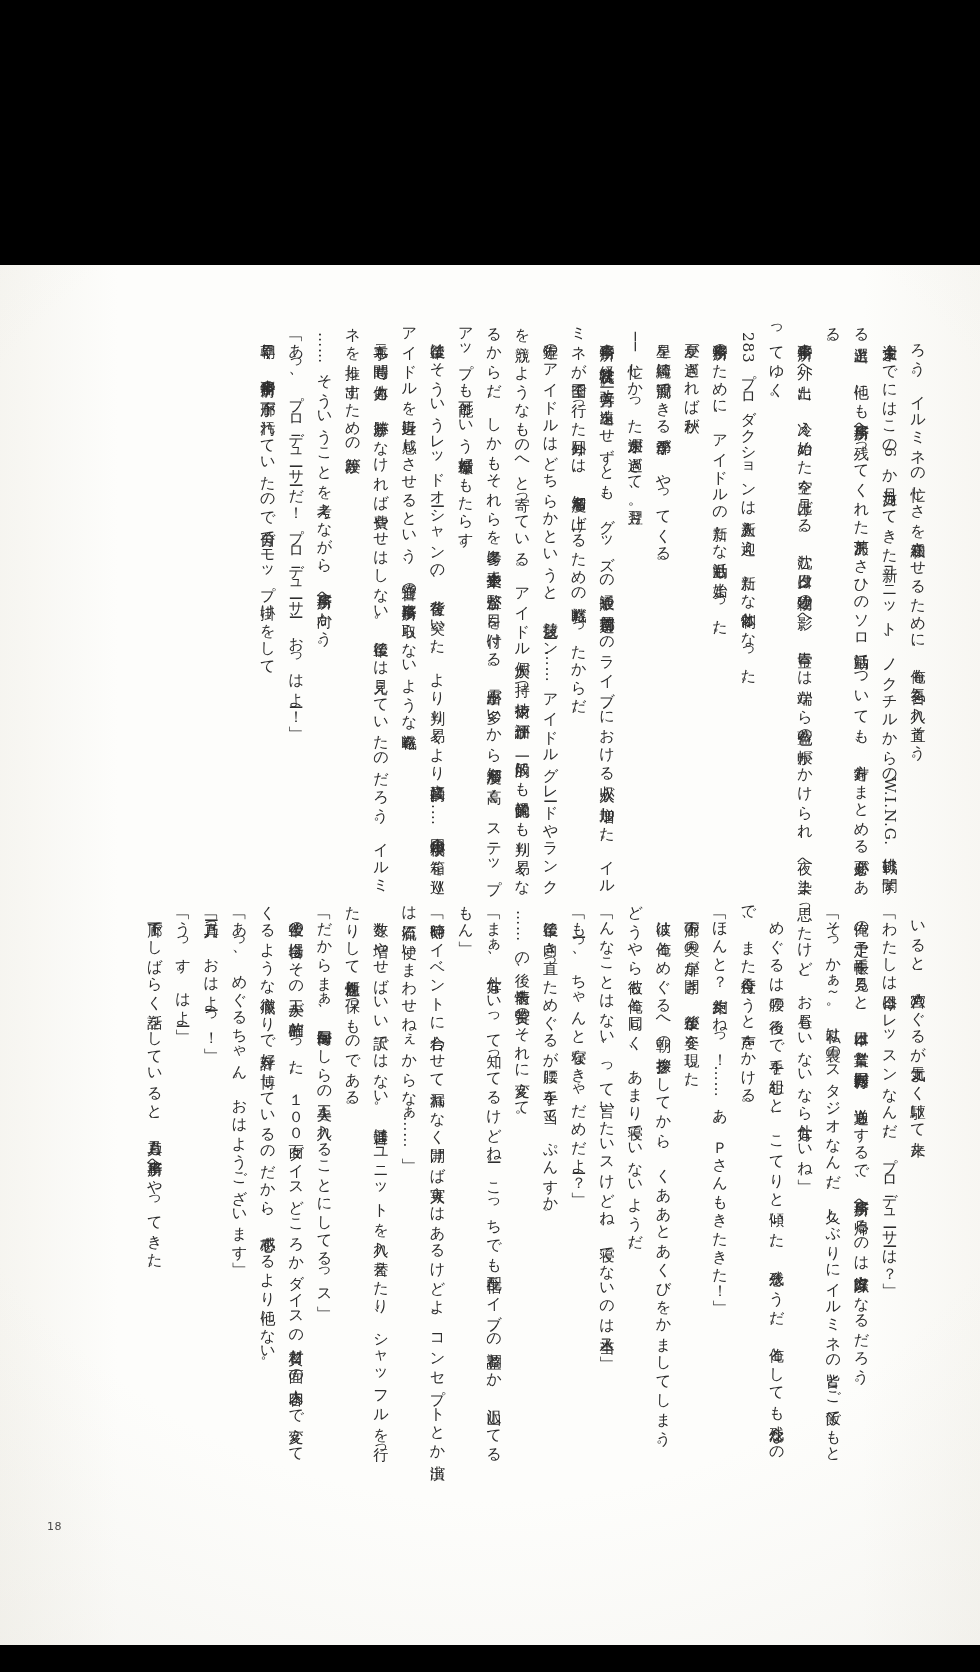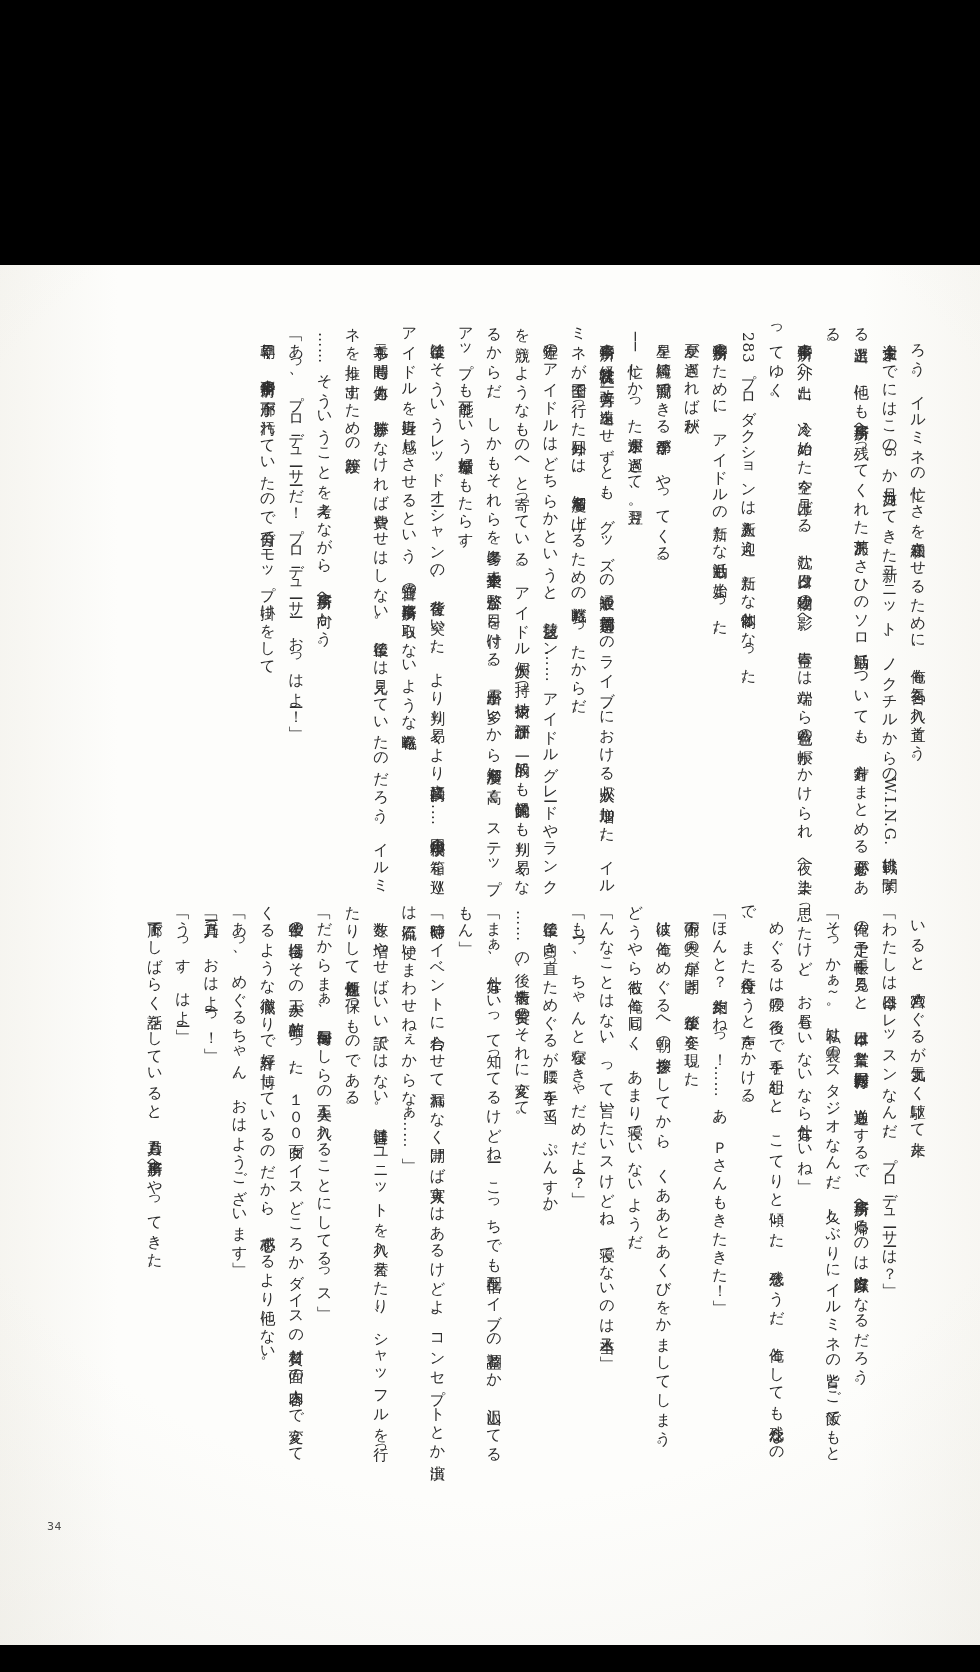--- a/index.html
+++ b/index.html
@@ -114,18 +114,18 @@
         <p class="indent">「時節やイベントに合わせて漏れなく開けば実入りはあるけどよ、コンセプトとか演出は流石に使いまわせねぇからなぁ……」</p>
         <p class="indent">数を増やせばいい訳ではない。普通はユニットを入れ替えたり、シャッフルを行ったりして新規性を保つものである。</p>
         <p class="indent">「だからまぁ、毎回何かしらの工夫を入れることにしてるっス」</p>
         <p class="indent">後輩の場合はその工夫が的確だった。１００面ダイスどころかダイスの材質と面の内容まで変えてくるような徹底ぶりで好評を博しているのだから、感心するより他にない。</p>
         <p class="indent">「あっ、めぐるちゃん。おはようございます」</p>
         <p class="indent">「真乃ーっ、おはよーっ！」</p>
         <p class="indent">「うっす。はよー」</p>
         <p class="indent">廊下でしばらく話をしていると、真乃も事務所へやってきた。</p>
       </div>
 
-    <div class="page-number">34</div>
+    <div class="page-number">18</div>
   </div>
 
   <div class="band band-bottom"></div>
 
 </div>
 
 </body></html>

